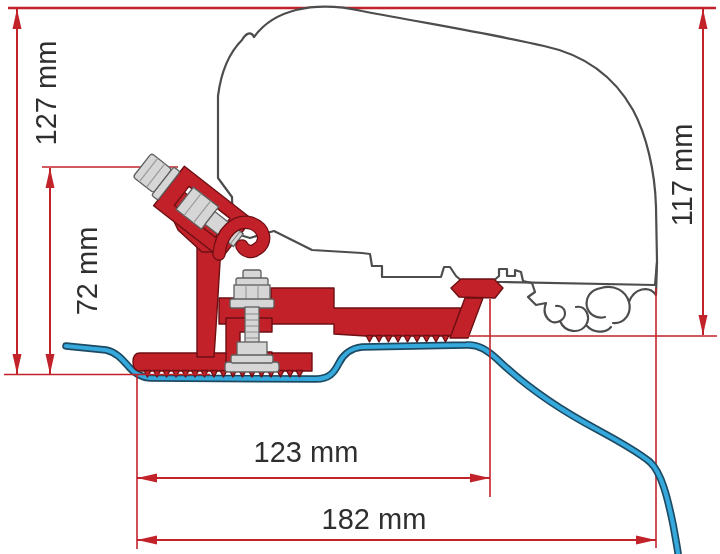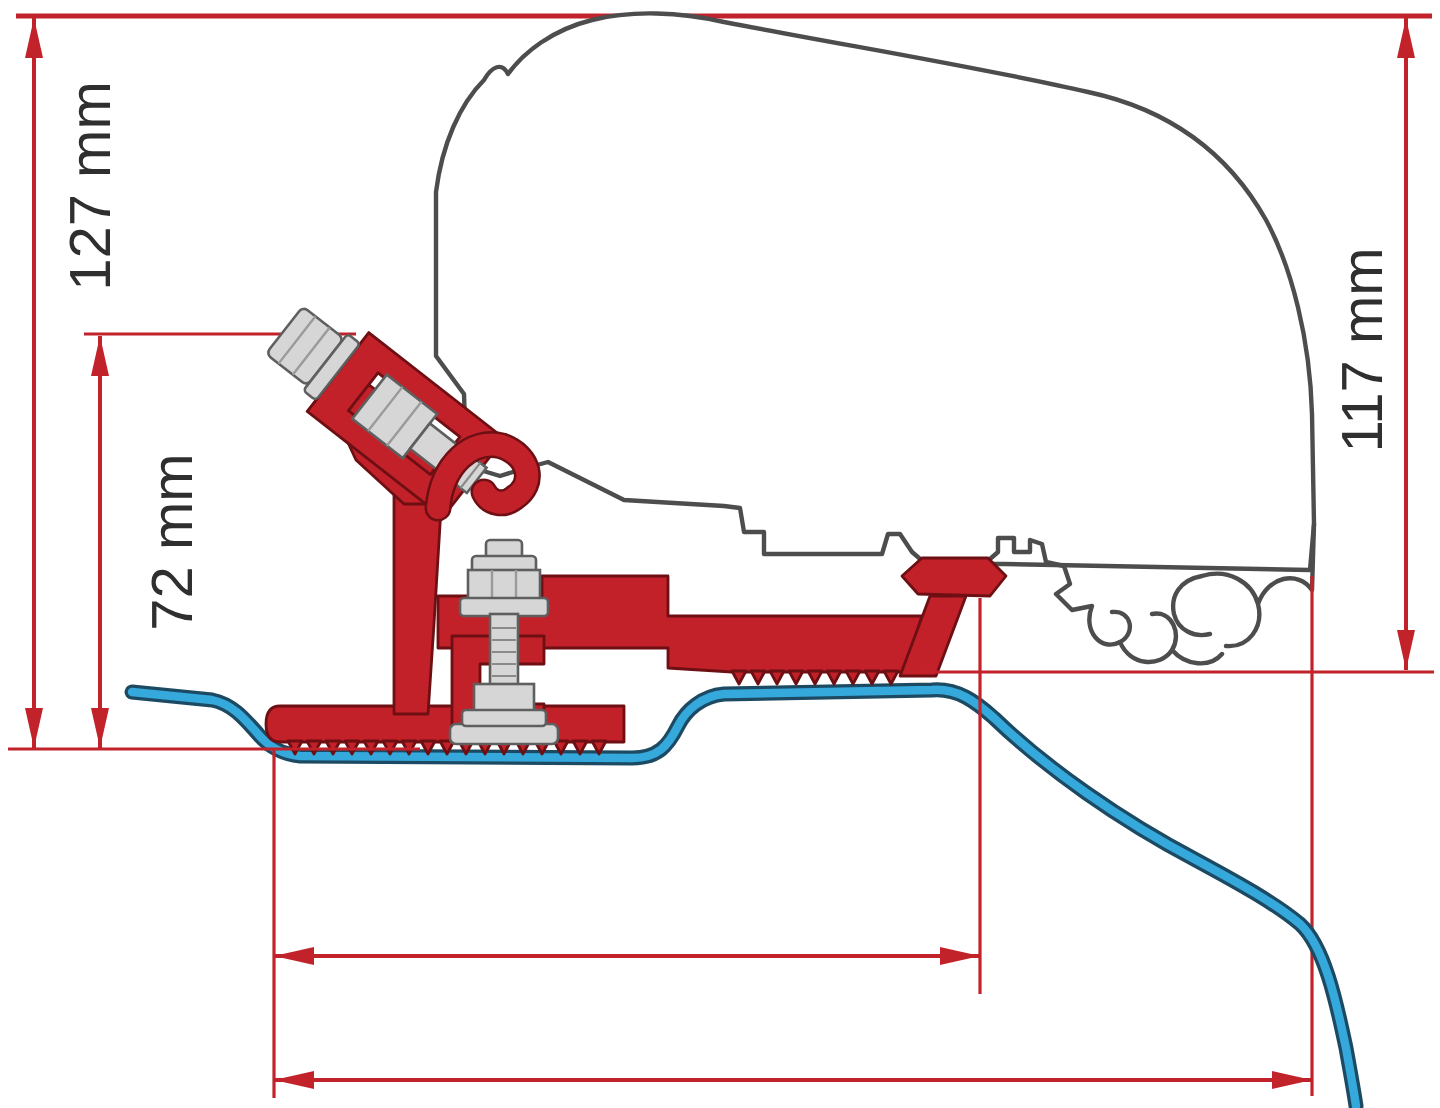--- a/index.html
+++ b/index.html
@@ -152,13 +152,15 @@
 
       <path class="dim" d="M137,540 H656"></path>
       <polygon class="dimfill" points="137,540 157,535.5 157,544.5"></polygon>
       <polygon class="dimfill" points="656,540 636,535.5 636,544.5"></polygon>
     </g>
   </svg>
 
   <div class="dim-label rot" style="left:46px;top:93px;">127 mm</div>
   <div class="dim-label rot" style="left:87px;top:271px;">72 mm</div>
   <div class="dim-label rot" style="left:682px;top:175px;">117 mm</div>
+  <div class="dim-label" style="left:306px;top:452px;">123 mm</div>
+  <div class="dim-label" style="left:374px;top:519px;">182 mm</div>
 </div>
 
 </body></html>

